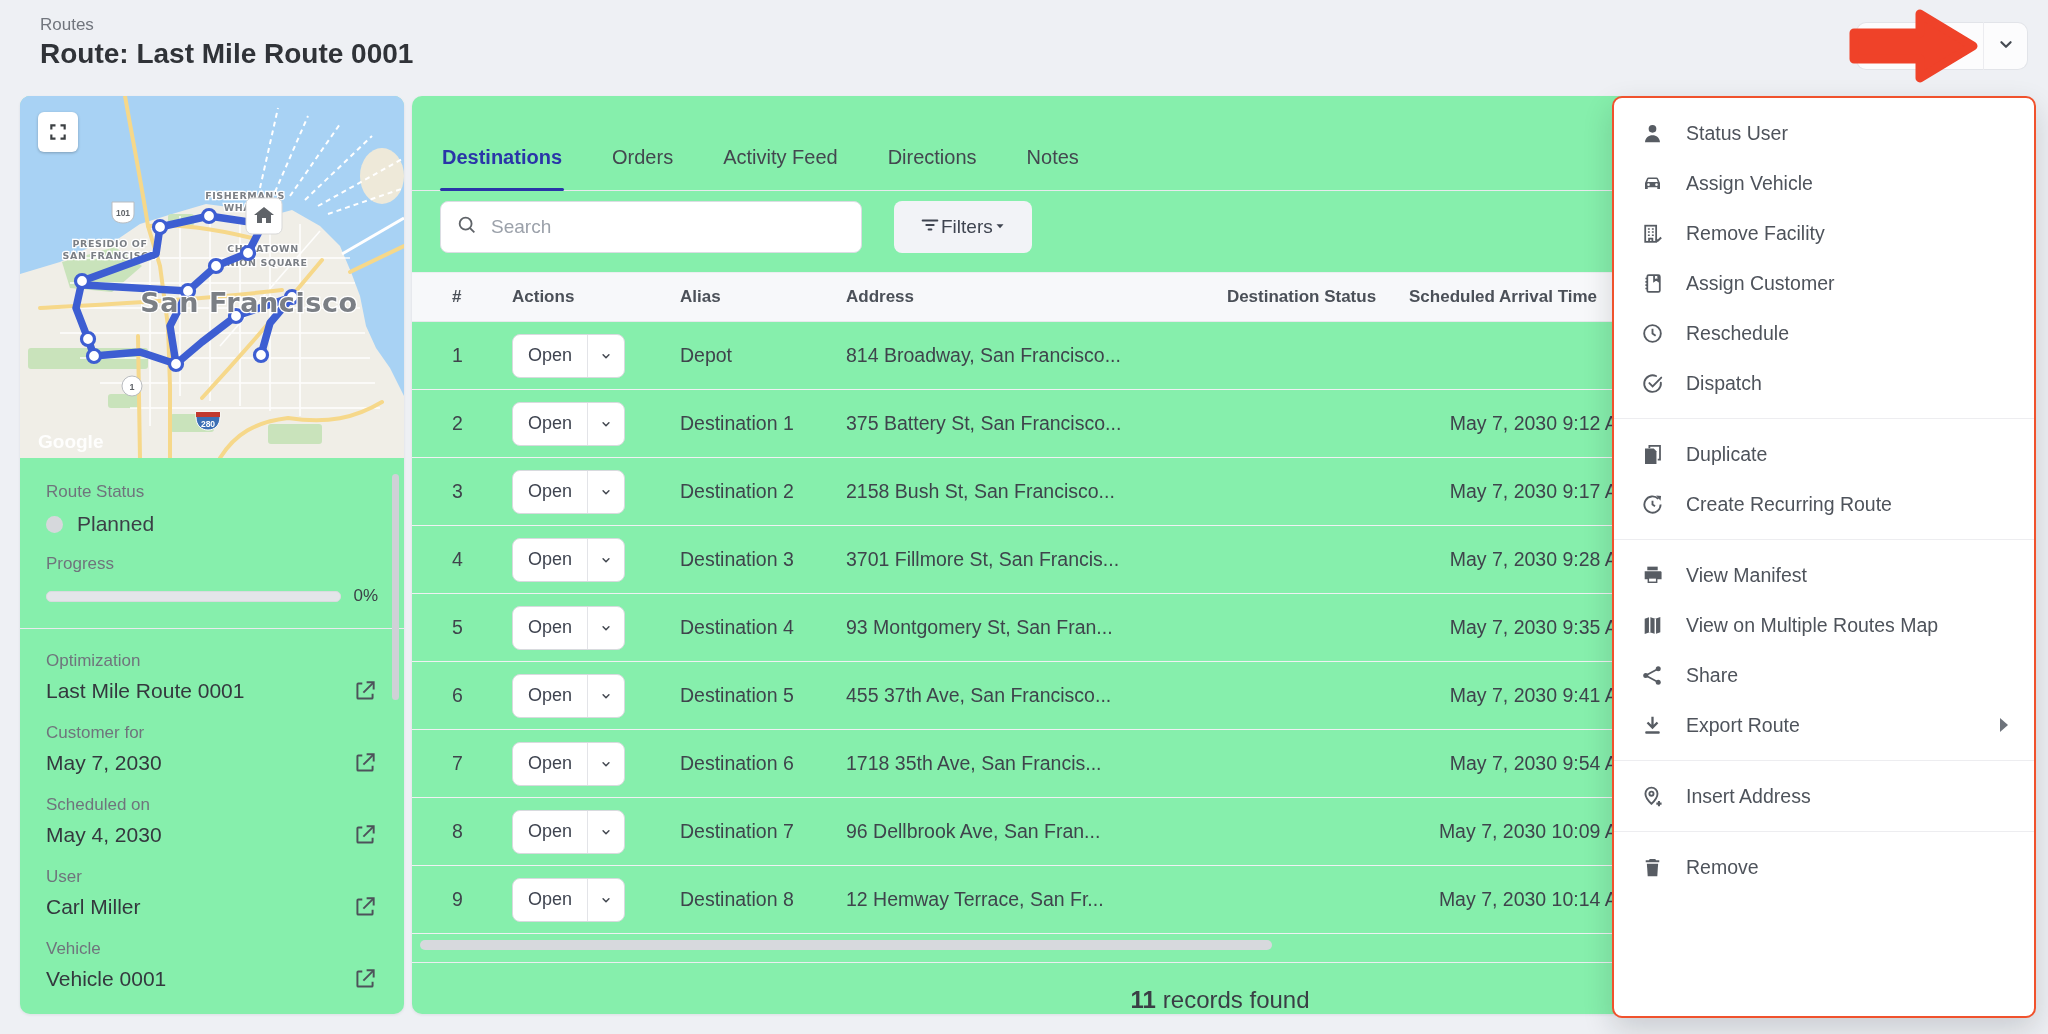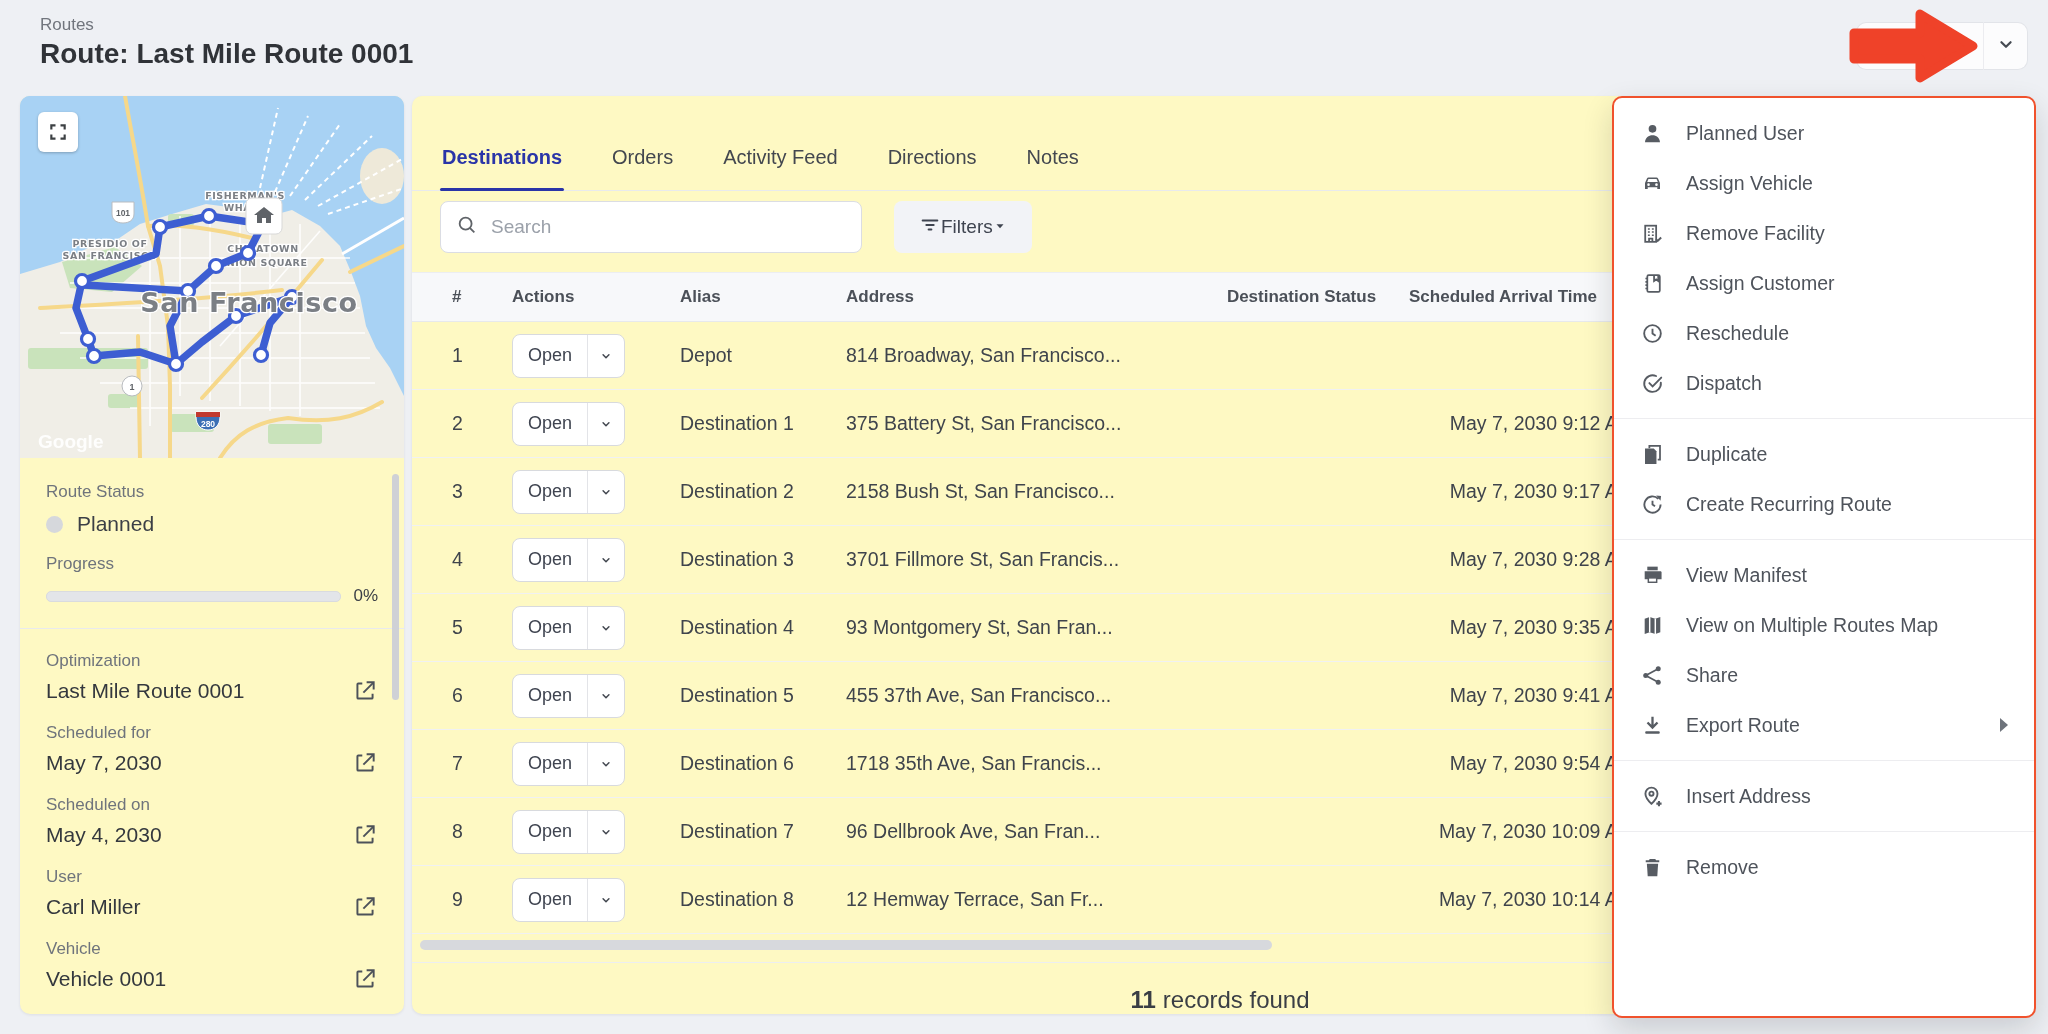--- a/index.html
+++ b/index.html
@@ -1,17 +1,17 @@
 <!DOCTYPE html>
 <html><head>
 <meta charset="utf-8">
 <style>
   html,body{margin:0;padding:0;}
   .page{position:relative;width:2048px;height:1034px;background:#eef0f4;font-family:"Liberation Sans",sans-serif;overflow:hidden;}
-  .card{background:#fef9c3;border-radius:10px;box-shadow:0 1px 3px rgba(25,28,35,.08);}
+  .card{background:#86efac;border-radius:10px;box-shadow:0 1px 3px rgba(25,28,35,.08);}
 
   
   .breadcrumb{position:absolute;left:40px;top:15px;font-size:17px;color:#71757d;}
   .page-title{position:absolute;left:40px;top:38px;font-size:28px;font-weight:600;color:#303338;}
   .split-btn{position:absolute;left:1856px;top:22px;height:48px;display:flex;z-index:10;}
   .split-main{width:128px;background:#fcfcfd;border:1px solid #e2e4e9;border-right:1px solid #ececf0;border-radius:10px 0 0 10px;box-sizing:border-box;}
   .split-caret{width:44px;background:#fcfcfd;border:1px solid #e2e4e9;border-left:none;border-radius:0 10px 10px 0;display:flex;align-items:center;justify-content:center;box-sizing:border-box;cursor:pointer;}
   .arrow-annotation{position:absolute;left:1846px;top:4px;z-index:50;}
 
   
@@ -206,21 +206,21 @@
           <span class="ext-link">
               <svg width="26" height="26" viewBox="0 0 24 24" fill="none" stroke="#4d525a" stroke-width="1.8">
                 <path d="M9.5 5H5.8c-.44 0-.8.36-.8.8v12.4c0 .44.36.8.8.8h12.4c.44 0 .8-.36.8-.8V14.5"></path>
                 <path d="M13.5 4H20v6.5"></path>
                 <path d="M10.5 13.5L19.5 4.5"></path>
               </svg>
             </span>
         </div>
       </div>
       <div class="field">
-        <div class="sb-label">Scheduled for</div>
+        <div class="sb-label">Customer for</div>
         <div class="field-value-row">
           <span class="field-value">May 7, 2030</span>
           <span class="ext-link">
               <svg width="26" height="26" viewBox="0 0 24 24" fill="none" stroke="#4d525a" stroke-width="1.8">
                 <path d="M9.5 5H5.8c-.44 0-.8.36-.8.8v12.4c0 .44.36.8.8.8h12.4c.44 0 .8-.36.8-.8V14.5"></path>
                 <path d="M13.5 4H20v6.5"></path>
                 <path d="M10.5 13.5L19.5 4.5"></path>
               </svg>
             </span>
         </div>
@@ -451,21 +451,21 @@
       <b>11</b>
       <span>records found</span>
     </div>
   </div>
 
   <div class="menu">
     <div class="menu-item">
       <svg viewBox="0 0 24 24">
           <path fill="#575c63" d="M12 11.2a3.7 3.7 0 1 0-.01-7.41A3.7 3.7 0 0 0 12 11.2zM4.8 20.3c.4-4.2 3.4-6.6 7.2-6.6s6.8 2.4 7.2 6.6z"></path>
         </svg>
-      <span>Planned User</span>
+      <span>Status User</span>
     </div>
     <div class="menu-item">
       <svg viewBox="0 0 24 24">
           <path fill="#575c63" d="M4.8 17.2v-5.6l1.9-4.4c.25-.55.8-.9 1.4-.9h7.8c.6 0 1.15.35 1.4.9l1.9 4.4v5.6h-2.6v-1.7H7.4v1.7z"></path>
           <circle cx="8.2" cy="13.1" r="1.25" fill="#fff"></circle>
           <circle cx="15.8" cy="13.1" r="1.25" fill="#fff"></circle>
           <path d="M6.9 10.6l1.2-3h7.8l1.2 3z" fill="#fff"></path>
         </svg>
       <span>Assign Vehicle</span>
     </div>

